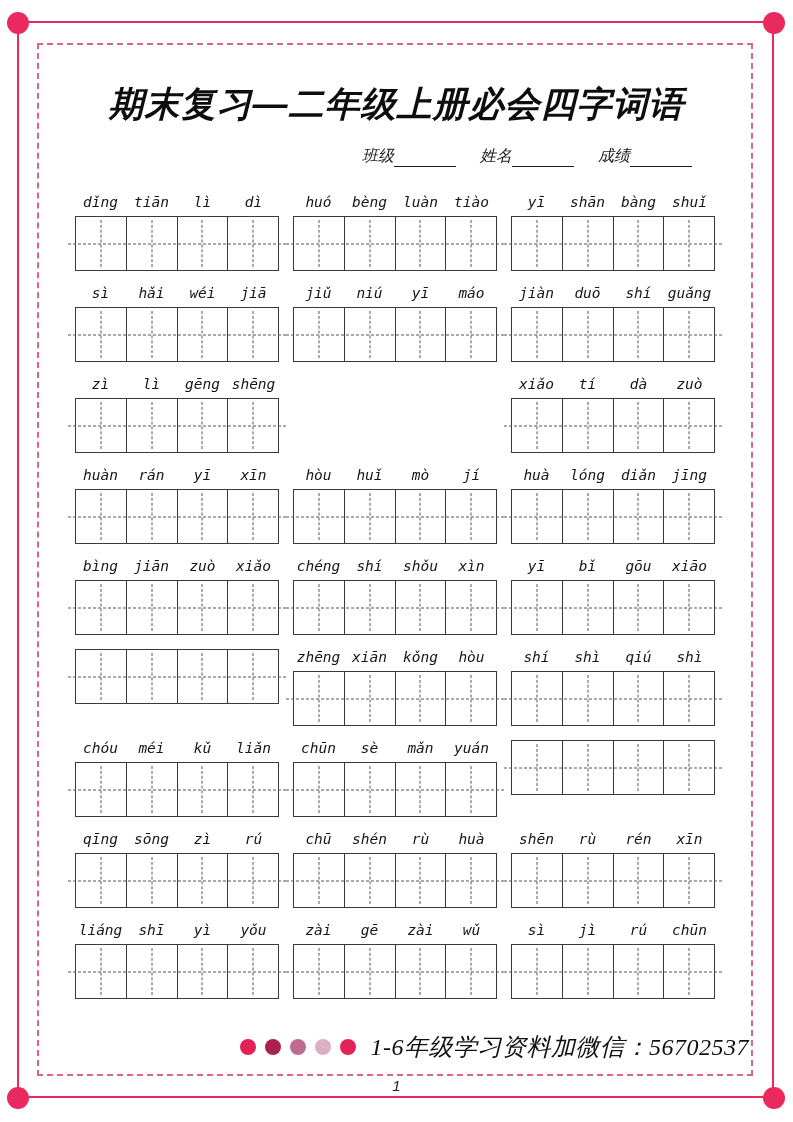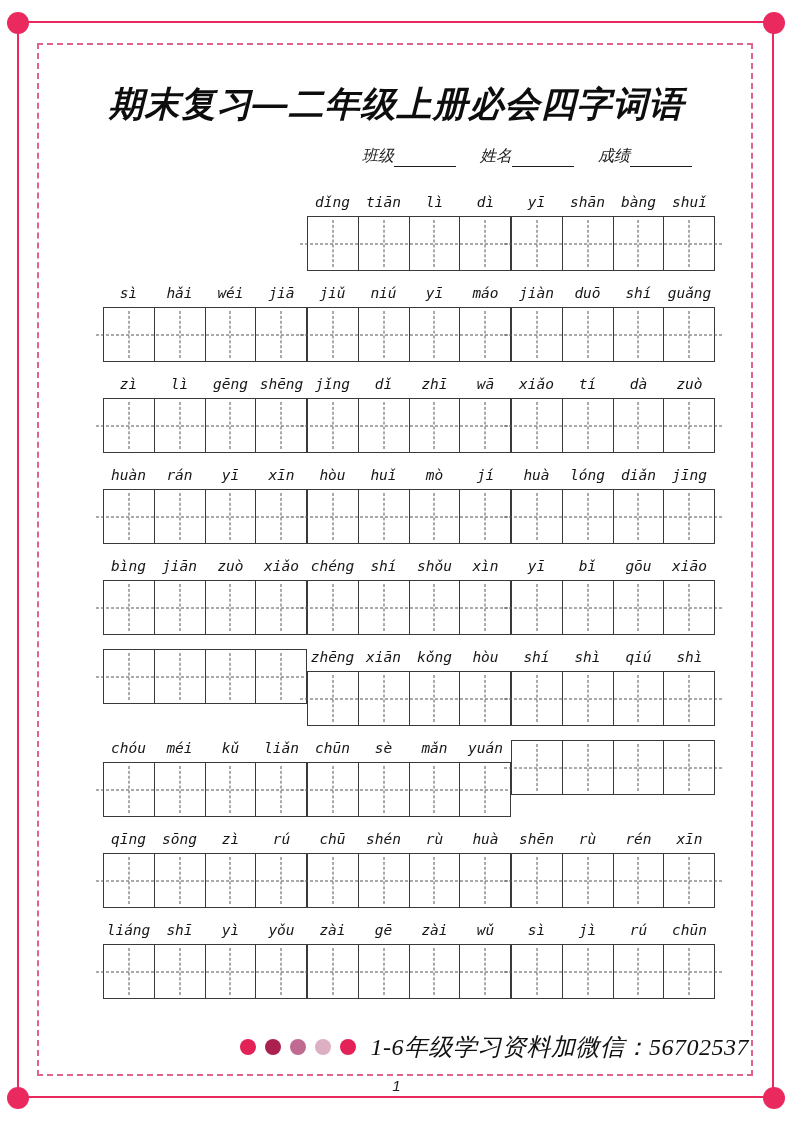--- a/index.html
+++ b/index.html
@@ -39,21 +39,21 @@
     font-family:"Liberation Sans",sans-serif;line-height:1.15;
   }
   .fields{
     margin:22px 0 0 362px;display:flex;gap:24px;
     font-family:"Liberation Serif",serif;font-size:16px;color:#1c1c1c;
   }
   .field{display:flex;align-items:flex-end;}
   .blank{display:inline-block;width:62px;height:15px;border-bottom:1.5px solid #1c1c1c;}
   
   .rows{margin:27px 0 0 75px;width:640px;}
-  .row{display:flex;justify-content:flex-end;margin-bottom:14px;}
+  .row{display:flex;justify-content:space-between;margin-bottom:14px;}
   .group{width:204px;}
   .labels{display:flex;height:19px;margin-bottom:3px;}
   .labels span{
     flex:1;text-align:center;
     font-family:"DejaVu Sans Mono",monospace;font-size:14.5px;color:#161616;
     white-space:nowrap;
   }
   .grid{position:relative;display:flex;height:53px;border:1.8px solid var(--grid-line);background:#fff;}
   .cell{flex:1;position:relative;border-right:1.4px solid var(--grid-line);}
   .cell:last-child{border-right:none;}
@@ -121,20 +121,34 @@
             </div>
             <div class="grid">
               <div class="cell"></div>
               <div class="cell"></div>
               <div class="cell"></div>
               <div class="cell"></div>
             </div>
           </div>
           <div class="group">
             <div class="labels">
+              <span>huó</span>
+              <span>bèng</span>
+              <span>luàn</span>
+              <span>tiào</span>
+            </div>
+            <div class="grid">
+              <div class="cell"></div>
+              <div class="cell"></div>
+              <div class="cell"></div>
+              <div class="cell"></div>
+            </div>
+          </div>
+          <div class="group">
+            <div class="labels">
               <span>yī</span>
               <span>shān</span>
               <span>bàng</span>
               <span>shuǐ</span>
             </div>
             <div class="grid">
               <div class="cell"></div>
               <div class="cell"></div>
               <div class="cell"></div>
               <div class="cell"></div>
@@ -185,34 +199,20 @@
             </div>
           </div>
         </div>
         <div class="row">
           <div class="group">
             <div class="labels">
               <span>zì</span>
               <span>lì</span>
               <span>gēng</span>
               <span>shēng</span>
-            </div>
-            <div class="grid">
-              <div class="cell"></div>
-              <div class="cell"></div>
-              <div class="cell"></div>
-              <div class="cell"></div>
-            </div>
-          </div>
-          <div class="group">
-            <div class="labels">
-              <span>jǐng</span>
-              <span>dǐ</span>
-              <span>zhī</span>
-              <span>wā</span>
             </div>
             <div class="grid">
               <div class="cell"></div>
               <div class="cell"></div>
               <div class="cell"></div>
               <div class="cell"></div>
             </div>
           </div>
           <div class="group">
             <div class="labels">

